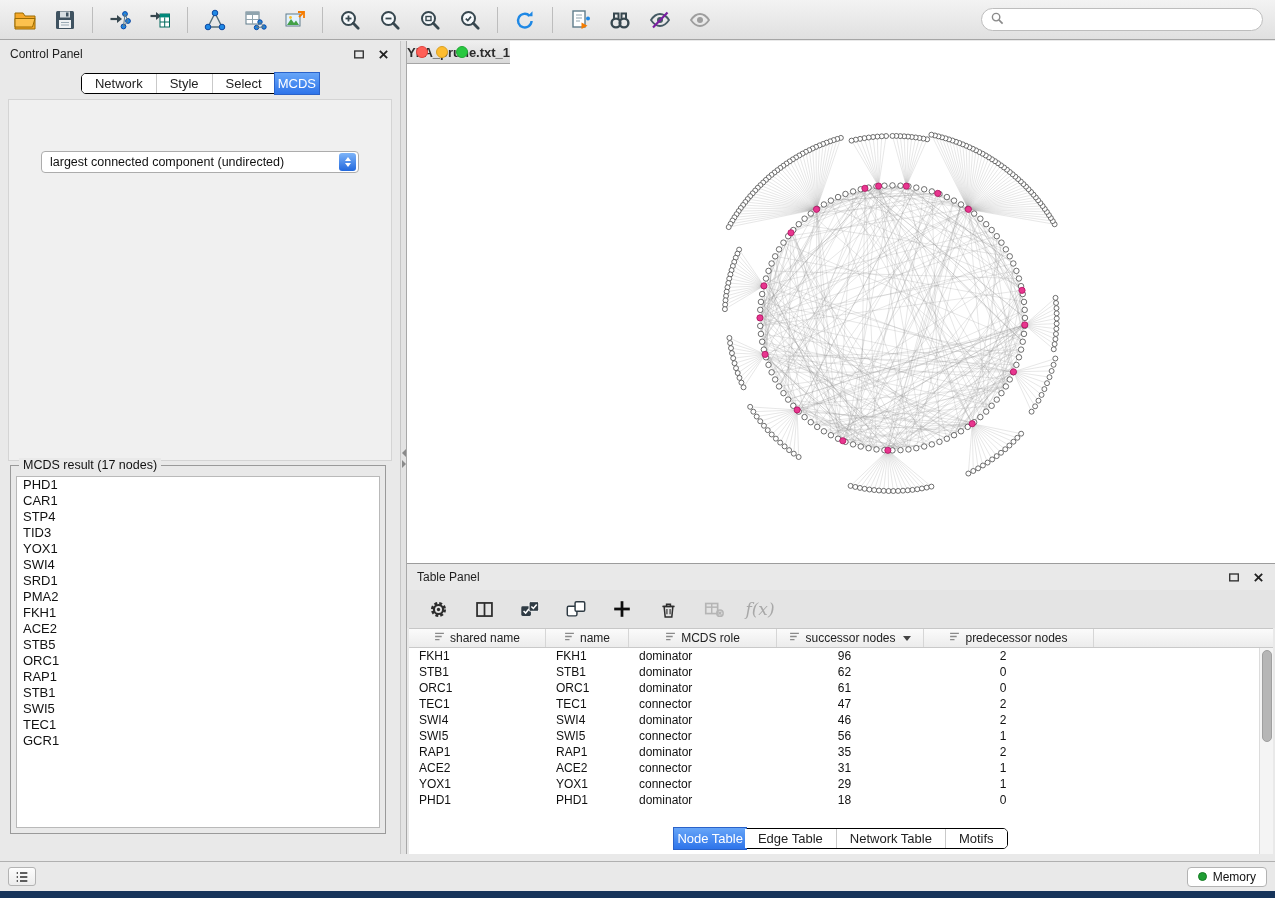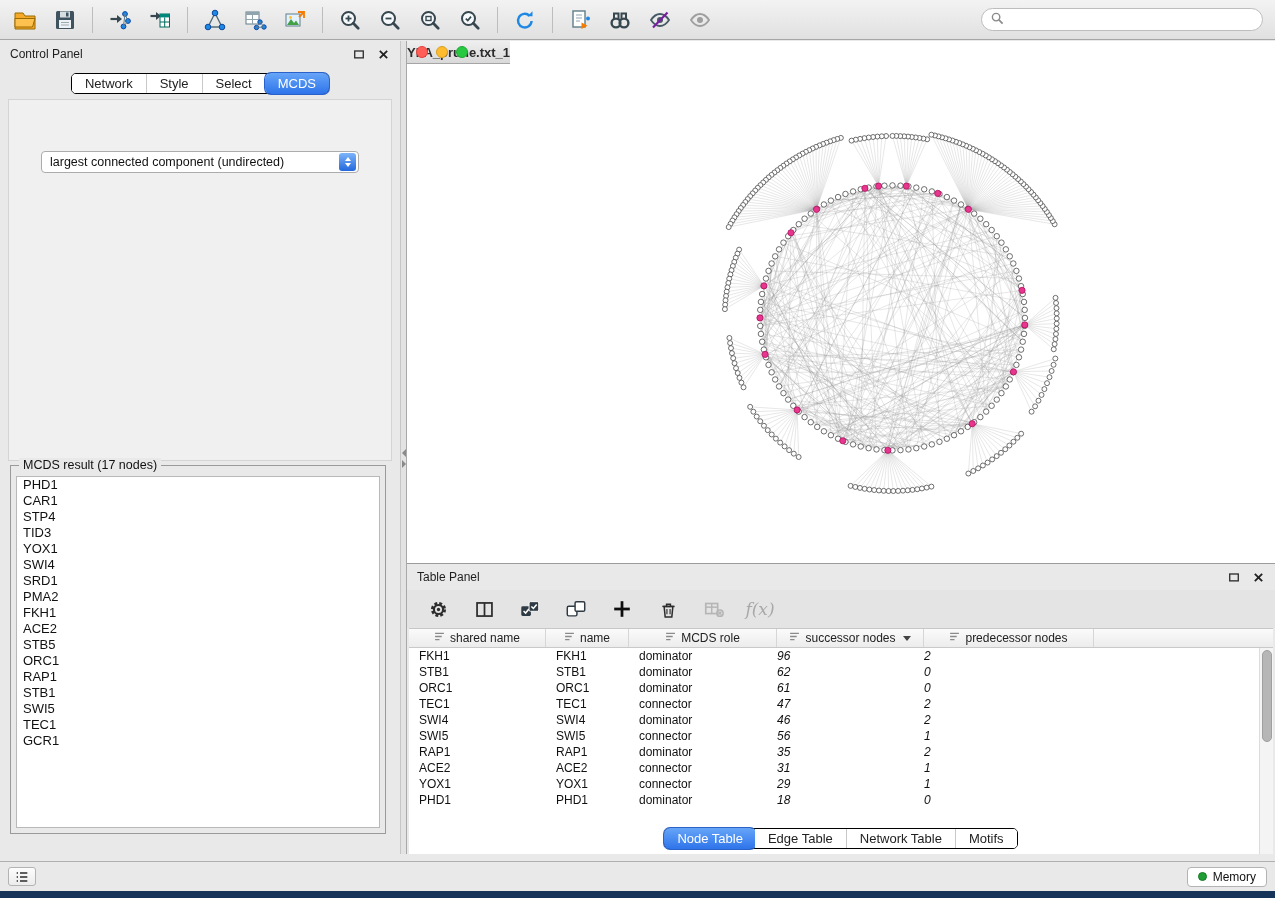--- a/index.html
+++ b/index.html
@@ -25,21 +25,21 @@
   #control-panel { width:400px; background:#e9e9e9; position:relative; flex:0 0 auto; }
   .panel-header { height:26px; display:flex; align-items:center; padding:0 10px; font-size:12px; color:#1e1e1e; }
   .win-btns { margin-left:auto; display:flex; gap:10px; align-items:center; }
   .win-btn { width:14px; height:14px; display:flex; align-items:center; justify-content:center; }
 
   #cp-tabs { display:flex; justify-content:center; margin-top:6px; }
   .seg-group { display:inline-flex; background:#fff; border:1px solid #000000; border-radius:5px; }
   .seg { padding:2px 13px; font-size:13px; color:#222; border-right:1px solid #c9c9c9; background:#fff; white-space:nowrap; }
   .seg:first-child { border-radius:4px 0 0 4px; }
   .seg:last-child { border-right:none; border-radius:0 4px 4px 0; }
-  .seg.active { background:linear-gradient(#66a5f8,#2e74ea); color:#fff; border-radius:6px; margin:-1px; padding:3px 13px; border-right:none; box-shadow:0 0 0 1px #2a62c9; }
+  .seg.active { background:linear-gradient(#66a5f8,#2e74ea); color:#fff; border-radius:0; margin:-1px; padding:3px 3px; border-right:none; box-shadow:0 0 0 1px #2a62c9; }
 
   #cp-content { position:absolute; top:58px; left:8px; right:8px; height:362px; background:#f0f0f0; border:1px solid #d4d4d4; }
   #opt-label { margin-top:20px; text-align:center; font-size:13px; color:#111; }
   #select-row { margin-top:12px; display:flex; justify-content:center; }
   #criterion-select { width:318px; height:22px; background:#fff; border:1px solid #acacac; border-radius:4px;
     display:flex; align-items:center; position:relative;margin-top:39px; }
   #criterion-select .sel-text { flex:1; font-size:12.5px; padding-left:8px; color:#111; white-space:nowrap; overflow:hidden; }
   .stepper { width:17px; height:18px; margin-right:2px; border-radius:3px;
     background:linear-gradient(#7db4f9,#2268dd); display:flex; flex-direction:column; align-items:center; justify-content:center; gap:2px; }
   .stepper .up { width:0; height:0; border-left:3.5px solid transparent; border-right:3.5px solid transparent; border-bottom:4px solid #fff; }
@@ -79,21 +79,21 @@
   .fx { font-family:"DejaVu Serif", serif; font-style:italic; font-size:17px; color:#a8a8a8; }
 
   #table-area { flex:1; background:#fff; border-top:1px solid #c7c7c7; margin:0 2px; position:relative; overflow:hidden; }
   #tbl-head { display:flex; height:19px; background:linear-gradient(#fbfbfb,#ececec); border-bottom:1px solid #c9c9c9; }
   .th { display:flex; align-items:center; justify-content:center; gap:5px; font-size:12px; color:#222;
     border-right:1px solid #d6d6d6; position:relative; flex:0 0 auto; }
   .th .chev { width:0; height:0; border-left:4px solid transparent; border-right:4px solid transparent; border-top:5px solid #444; margin-left:2px; }
   .tr { display:flex; height:16px; align-items:center; }
   .td { font-size:12px; color:#111; flex:0 0 auto; white-space:nowrap; overflow:hidden; }
   .td.txt { padding-left:10px; }
-  .td.num { text-align:left; padding-right:12px;font-style:italic; }
+  .td.num { text-align:center; padding-right:12px; }
   #tbl-scroll { position:absolute; top:19px; right:0; bottom:0; width:14px; background:#f4f4f4; border-left:1px solid #dcdcdc; }
   #tbl-thumb { position:absolute; top:2px; left:1.5px; width:10px; height:92px; background:#b6b6b6; border:1px solid #9f9f9f; border-radius:5px; }
 
   #tbl-tabs { position:absolute; bottom:5px; left:0; right:0; display:flex; justify-content:center; }
 
   
   #status-bar { position:absolute; left:0; right:0; bottom:0; height:30px; background:#e9e9e9;
     border-top:1px solid #b0b0b0; display:flex; align-items:center; padding:0 8px; }
   #status-list-btn { width:28px; height:19px; border:1px solid #b3b3b3; border-radius:3px;
     background:linear-gradient(#fdfdfd,#ececec); display:flex; align-items:center; justify-content:center; }

